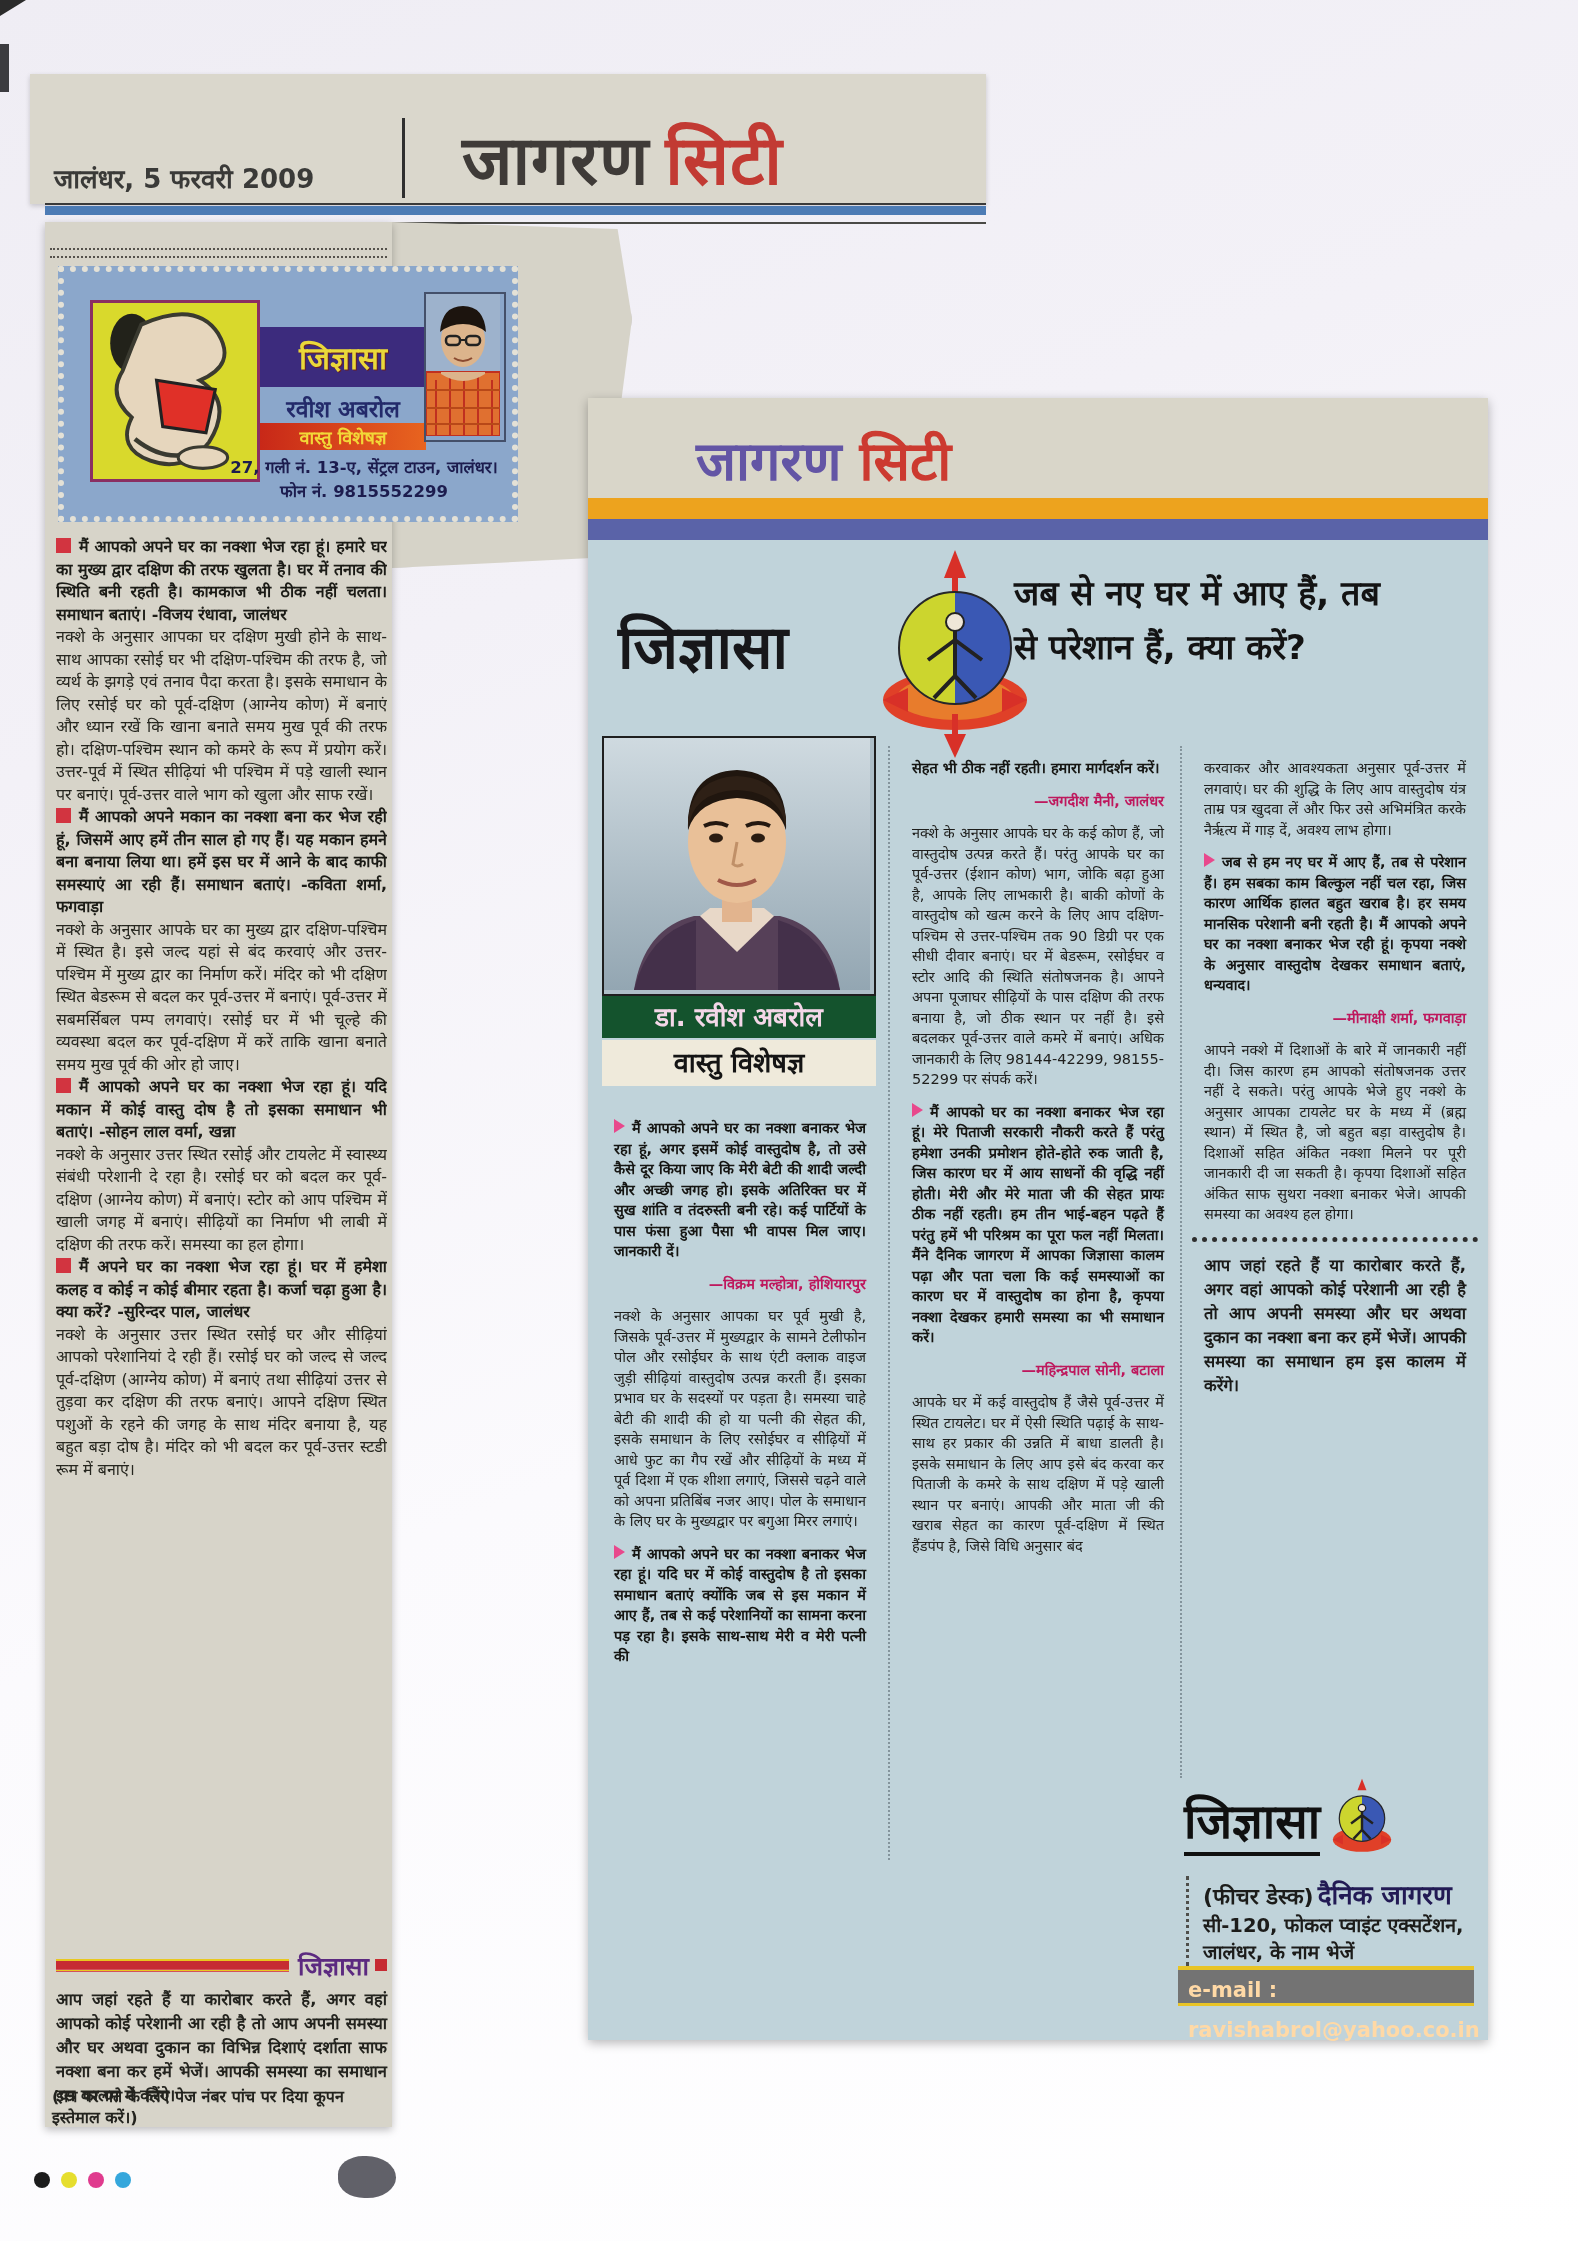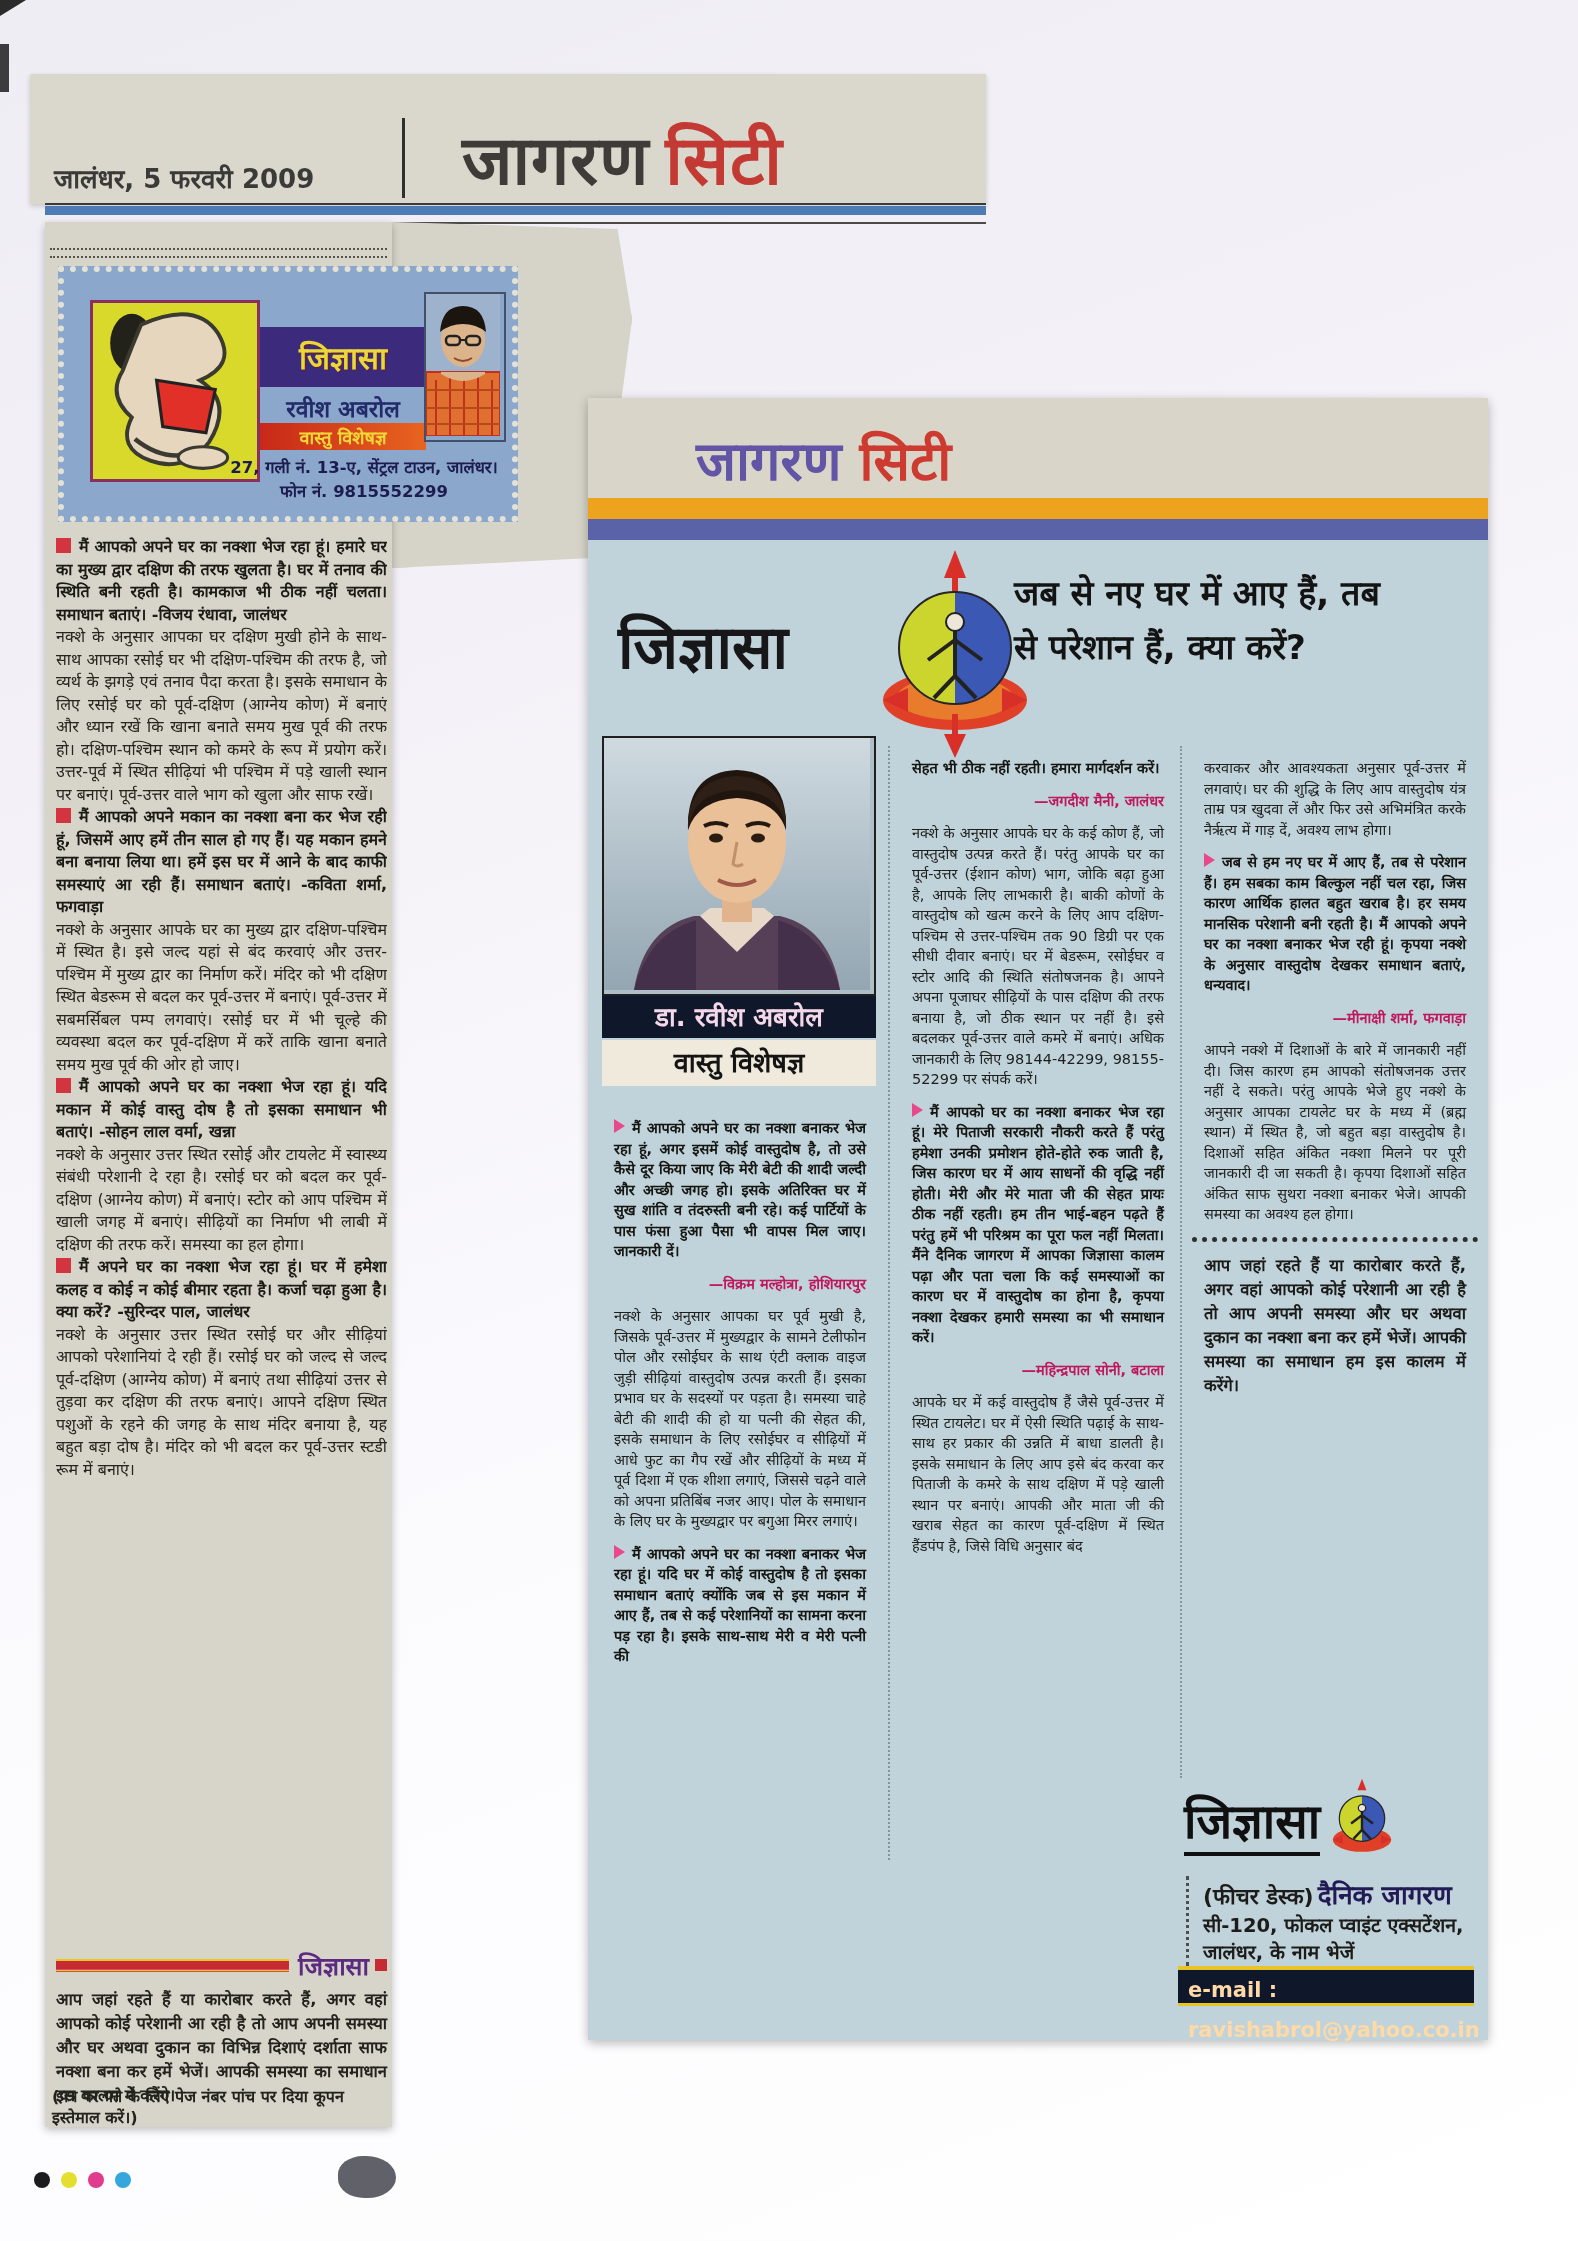--- a/index.html
+++ b/index.html
@@ -73,21 +73,21 @@
   .rc-mast .r2{color:#cc3a30;margin-left:18px;}
   .orange-band{position:absolute;left:0;bottom:21px;width:100%;height:21px;background:#eda31e;}
   .navy-band{position:absolute;left:0;bottom:0;width:100%;height:21px;background:#5a63a8;}
   .rc-body{position:relative;height:1500px;background:#c0d3da;}
   .rc-title{position:absolute;left:30px;top:64px;font-size:60px;font-weight:700;color:#17171a;}
   .rc-globe{position:absolute;left:292px;top:8px;width:150px;height:212px;}
   .rc-headline{position:absolute;left:426px;top:26px;width:466px;text-align:left;
     font-size:34px;line-height:54px;font-weight:700;color:#131313;}
   .rc-photo{position:absolute;left:14px;top:196px;width:270px;height:256px;border:2px solid #1f1f1f;
     overflow:hidden;background:#aebfc8;}
-  .rc-cap1{position:absolute;left:14px;top:456px;width:274px;height:42px;background:#0f172a;
+  .rc-cap1{position:absolute;left:14px;top:456px;width:274px;height:42px;background:#14532d;
     color:#f4d7e8;font-size:26px;font-weight:700;text-align:center;line-height:42px;}
   .rc-cap2{position:absolute;left:14px;top:500px;width:274px;height:46px;background:#efeadb;
     color:#141414;font-size:27px;font-weight:700;text-align:center;line-height:46px;}
   .rc-col{position:absolute;font-size:14.5px;line-height:20.5px;color:#1e1e1c;text-align:justify;overflow:hidden;}
   .rc-col .p{margin:12px;}
   .rc-col .p.q,.rc-col .p.qc{font-weight:700;color:#151512;}
   .rc-col .p.q::before{content:"";display:inline-block;width:0;height:0;
     border-left:11px solid #e8488c;border-top:7px solid transparent;border-bottom:7px solid transparent;
     margin-right:7px;}
   .rc-col .p.by{font-weight:700;text-align:right;color:#be185d;}
@@ -97,21 +97,21 @@
   .c2{left:300px;top:206px;width:276px;height:1114px;border-left:2px dotted #84949c;padding-left:10px;}
   .c3{left:592px;top:206px;width:286px;height:1032px;border-left:2px dotted #84949c;padding-left:10px;}
   .rc-flogo{position:absolute;left:596px;top:1238px;display:flex;align-items:center;}
   .rc-flogo .ftxt{font-size:48px;font-weight:700;color:#101010;border-bottom:4px solid #101010;}
   .rc-flogo .glb2{width:76px;height:86px;margin-left:4px;}
   .rc-addr{position:absolute;left:598px;top:1328px;width:292px;border-left:3px dotted #4e4e4a;padding-left:14px;margin-top:8px;}
   .rc-addr .a1{white-space:nowrap;}
   .rc-addr .desk{font-size:22px;font-weight:700;color:#1c1c1a;}
   .rc-addr .dj{font-size:26px;font-weight:900;color:#221a54;margin-left:4px;}
   .rc-addr .a2,.rc-addr .a3{font-size:19.5px;font-weight:700;color:#1c1c1a;line-height:27px;}
-  .email{position:absolute;left:590px;top:1426px;width:296px;height:40px;background:#0f172a;
+  .email{position:absolute;left:590px;top:1426px;width:296px;height:40px;background:#737373;
     border-top:4px solid #e8c426;border-bottom:3px solid #e8c426;color:#ffd9a6;
     font-size:21px;font-weight:700;line-height:40px;padding-left:10px;box-sizing:border-box;}
 
   
   .regmarks{position:absolute;left:34px;top:2172px;display:flex;gap:11px;}
   .regmarks span{width:16px;height:16px;border-radius:50%;display:inline-block;}
   .dot-k{background:#1c1c1c;} .dot-y{background:#e6de2e;} .dot-m{background:#e03b8e;} .dot-c{background:#35a7dc;}
   .blob{position:absolute;left:338px;top:2156px;width:58px;height:42px;background:#54545c;
     border-radius:46% 54% 52% 48%;opacity:.92;}
 </style>

